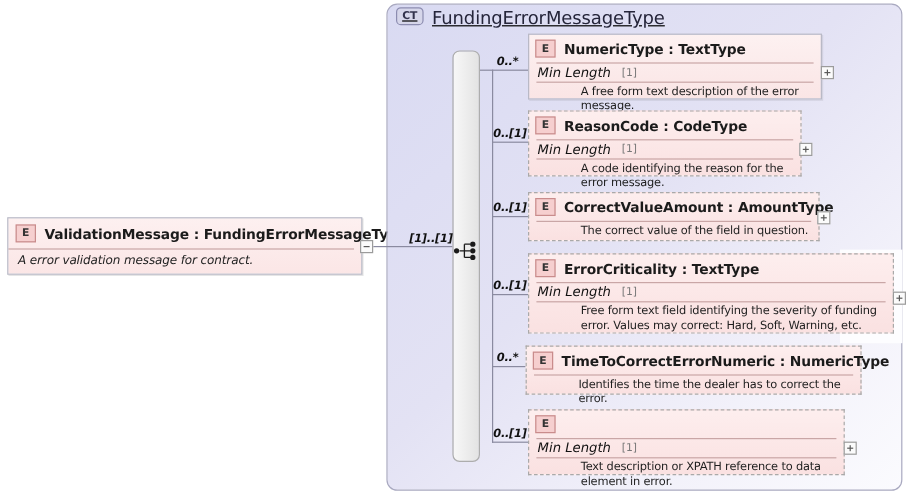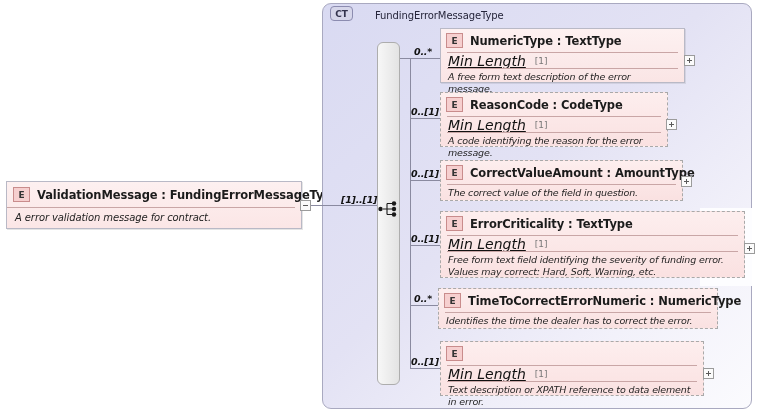--- a/index.html
+++ b/index.html
@@ -77,40 +77,41 @@
     height: 406px;
     border: 1px solid #a9a9c0;
     border-radius: 9px;
     background: linear-gradient(to bottom right, #d9daf2 0%, #e3e2f4 45%, #f2f1fa 75%, #fbfbfe 100%);
     box-sizing: border-box;
   }
   #ct-badge-row {
     left: 330px;
     top: 6px;
     display: flex;
-    align-items: flex-end;
-    gap: 22px;
+    align-items: flex-start;
+    gap: 7px;
     z-index: 6;
+    text-decoration: underline;
   }
   .ct-badge {
     width: 23px;
     height: 15px;
     border: 1px solid #8c8cb0;
     border-radius: 4px;
     background: #d6d6ea;
     color: #33334d;
     font-size: 9px;
     font-weight: bold;
     display: flex;
     align-items: center;
     justify-content: center;
     box-sizing: border-box;
   }
   #ct-title {
-    font-size: 10px;
+    font-size: 15px;
     color: #25253a;
     white-space: nowrap;
     letter-spacing: -0.1px;
   }
 
   
   #seq-bar {
     left: 377px;
     top: 42px;
     width: 23px;
@@ -204,39 +205,38 @@
   }
   .facet-row {
     display: flex;
     align-items: center;
     height: 15px;
     flex: none;
     gap: 9px;
     padding-left: 2px;
   }
   .facet-name {
-    font-size: 14px;
+    font-size: 11px;
     font-style: italic;
     color: #111;
     white-space: nowrap;
-    text-decoration: underline;
   }
   .facet-val {
     font-size: 9px;
     color: #777;
     font-style: normal;
     white-space: nowrap;
   }
   .desc-row {
     font-size: 9.5px;
-    font-style: italic;
     color: #1e1e1e;
     padding: 2px 2px 0 2px;
     line-height: 11.5px;
     letter-spacing: -0.15px;
+    margin-left: 36px;
   }
 
   
   .white-pad {
     background: #fdfdff;
     z-index: 3;
     box-sizing: border-box;
   }
 </style>
 </head>

